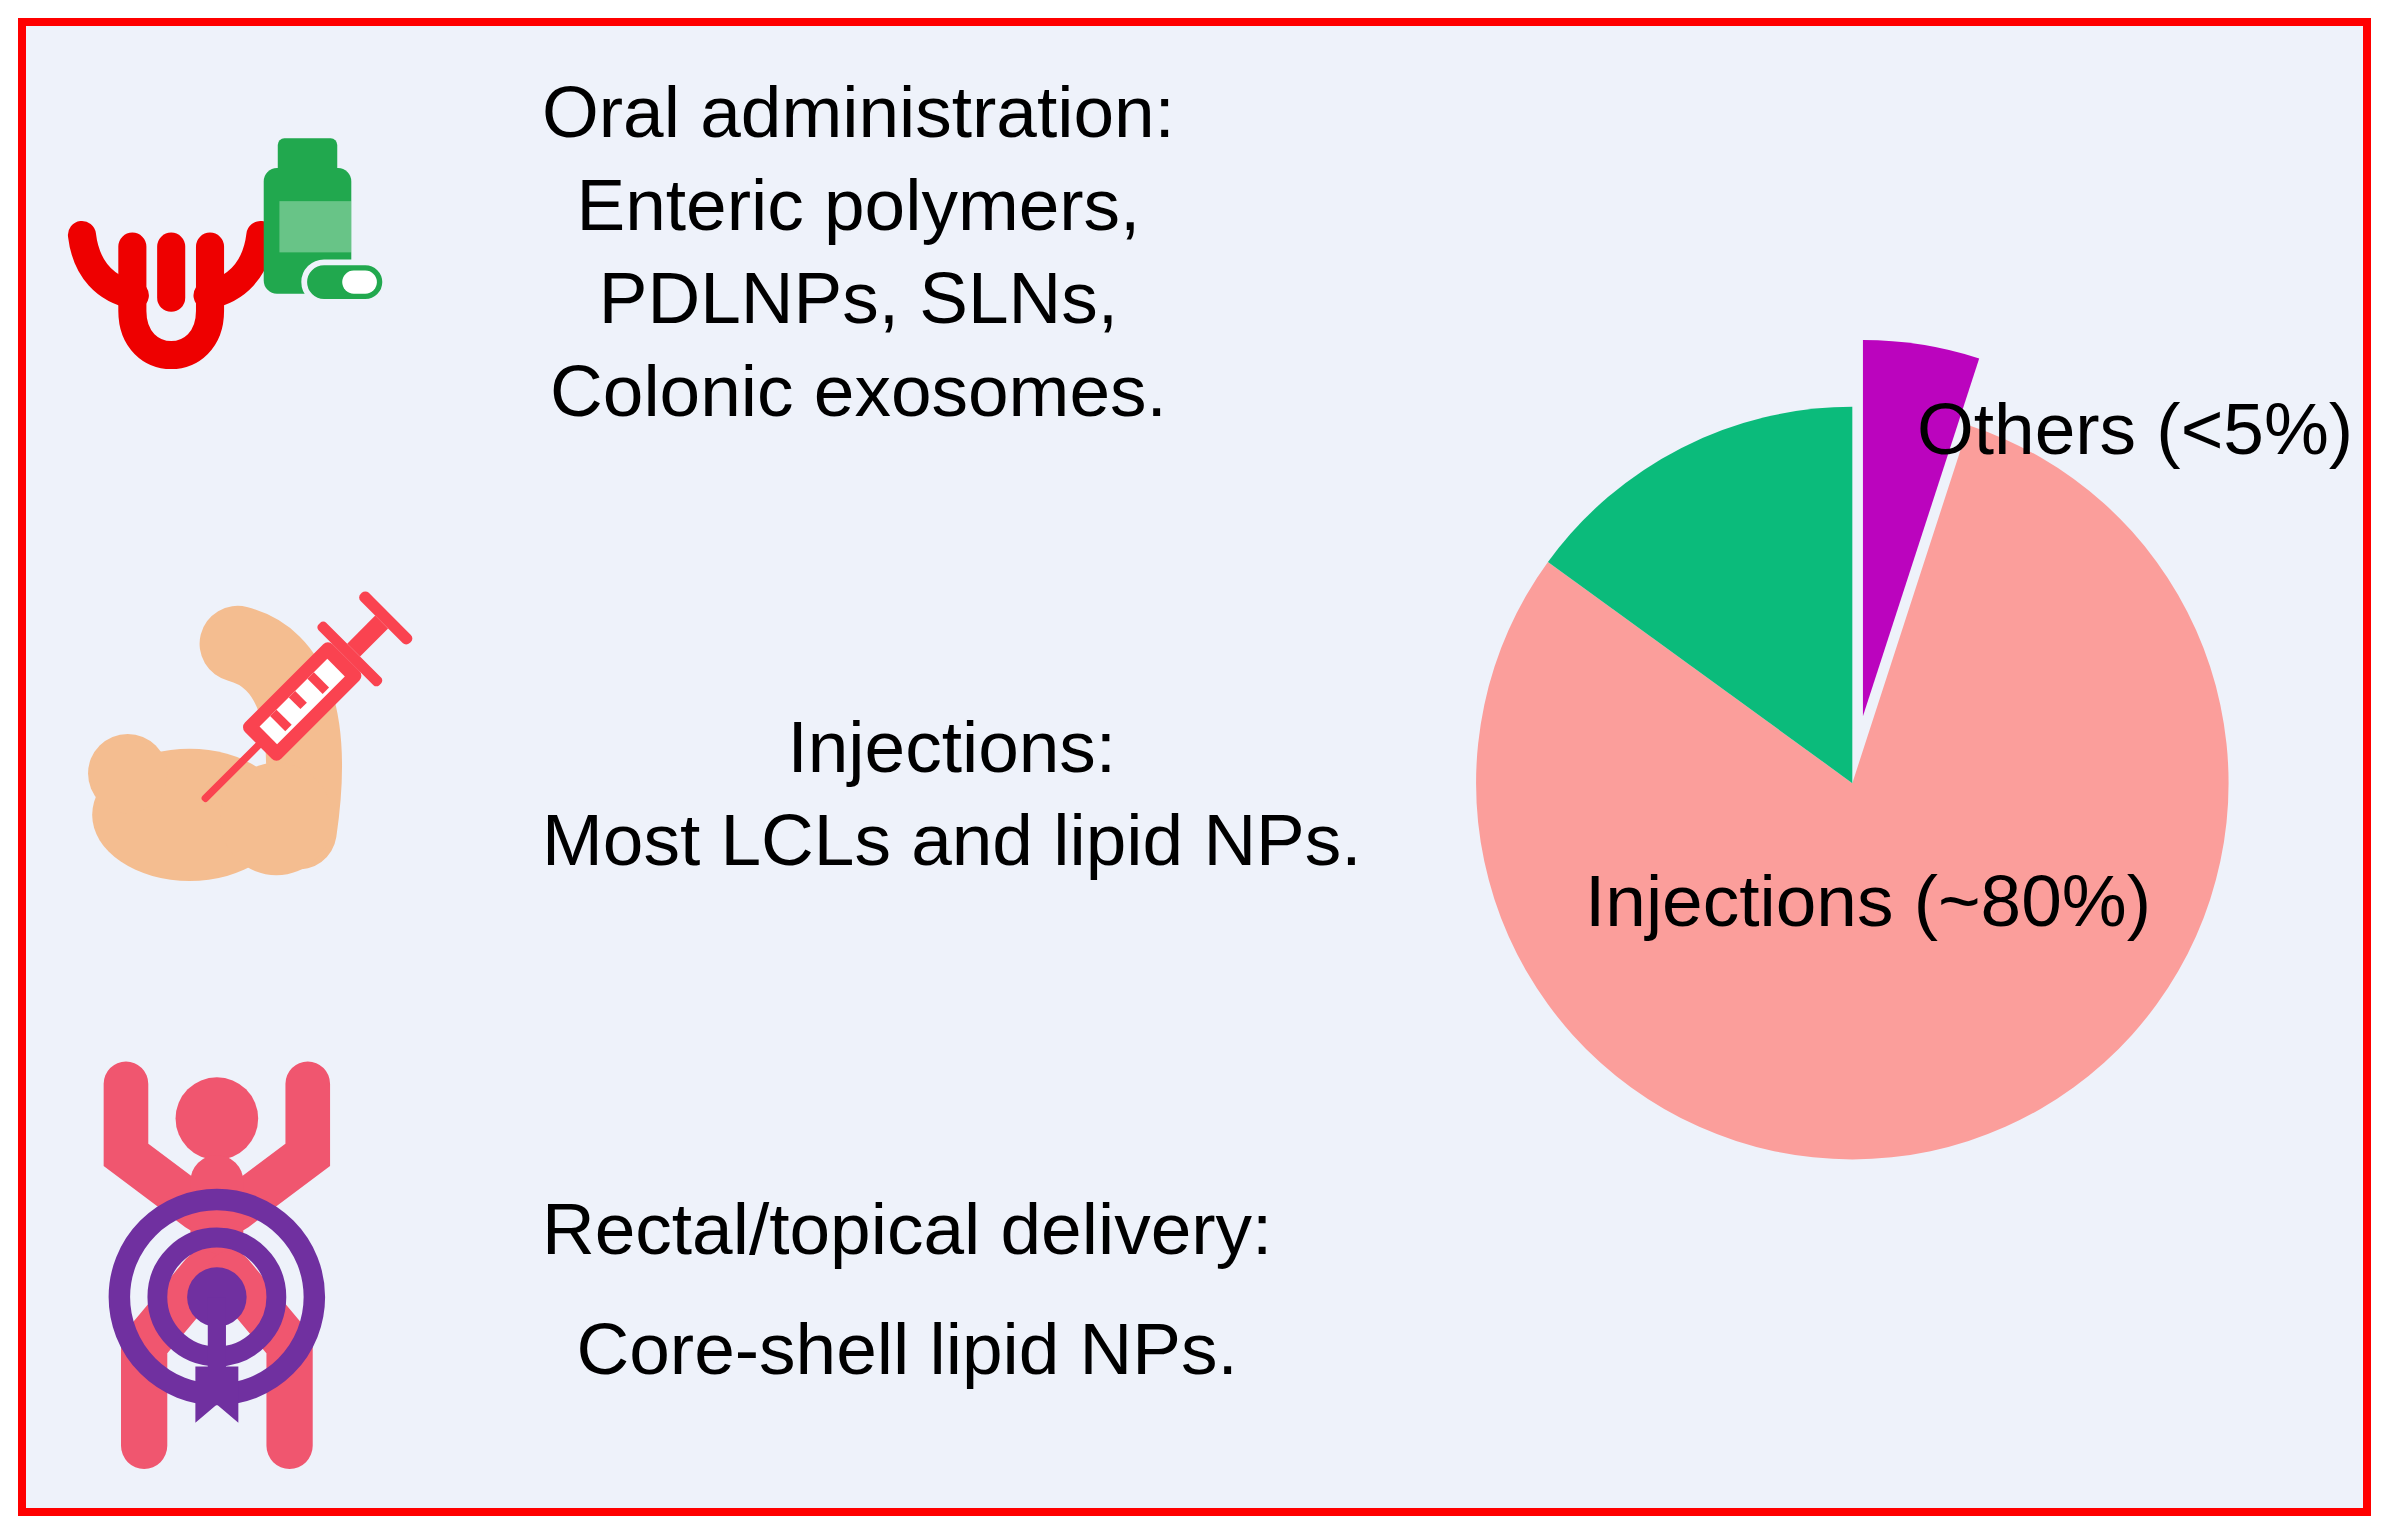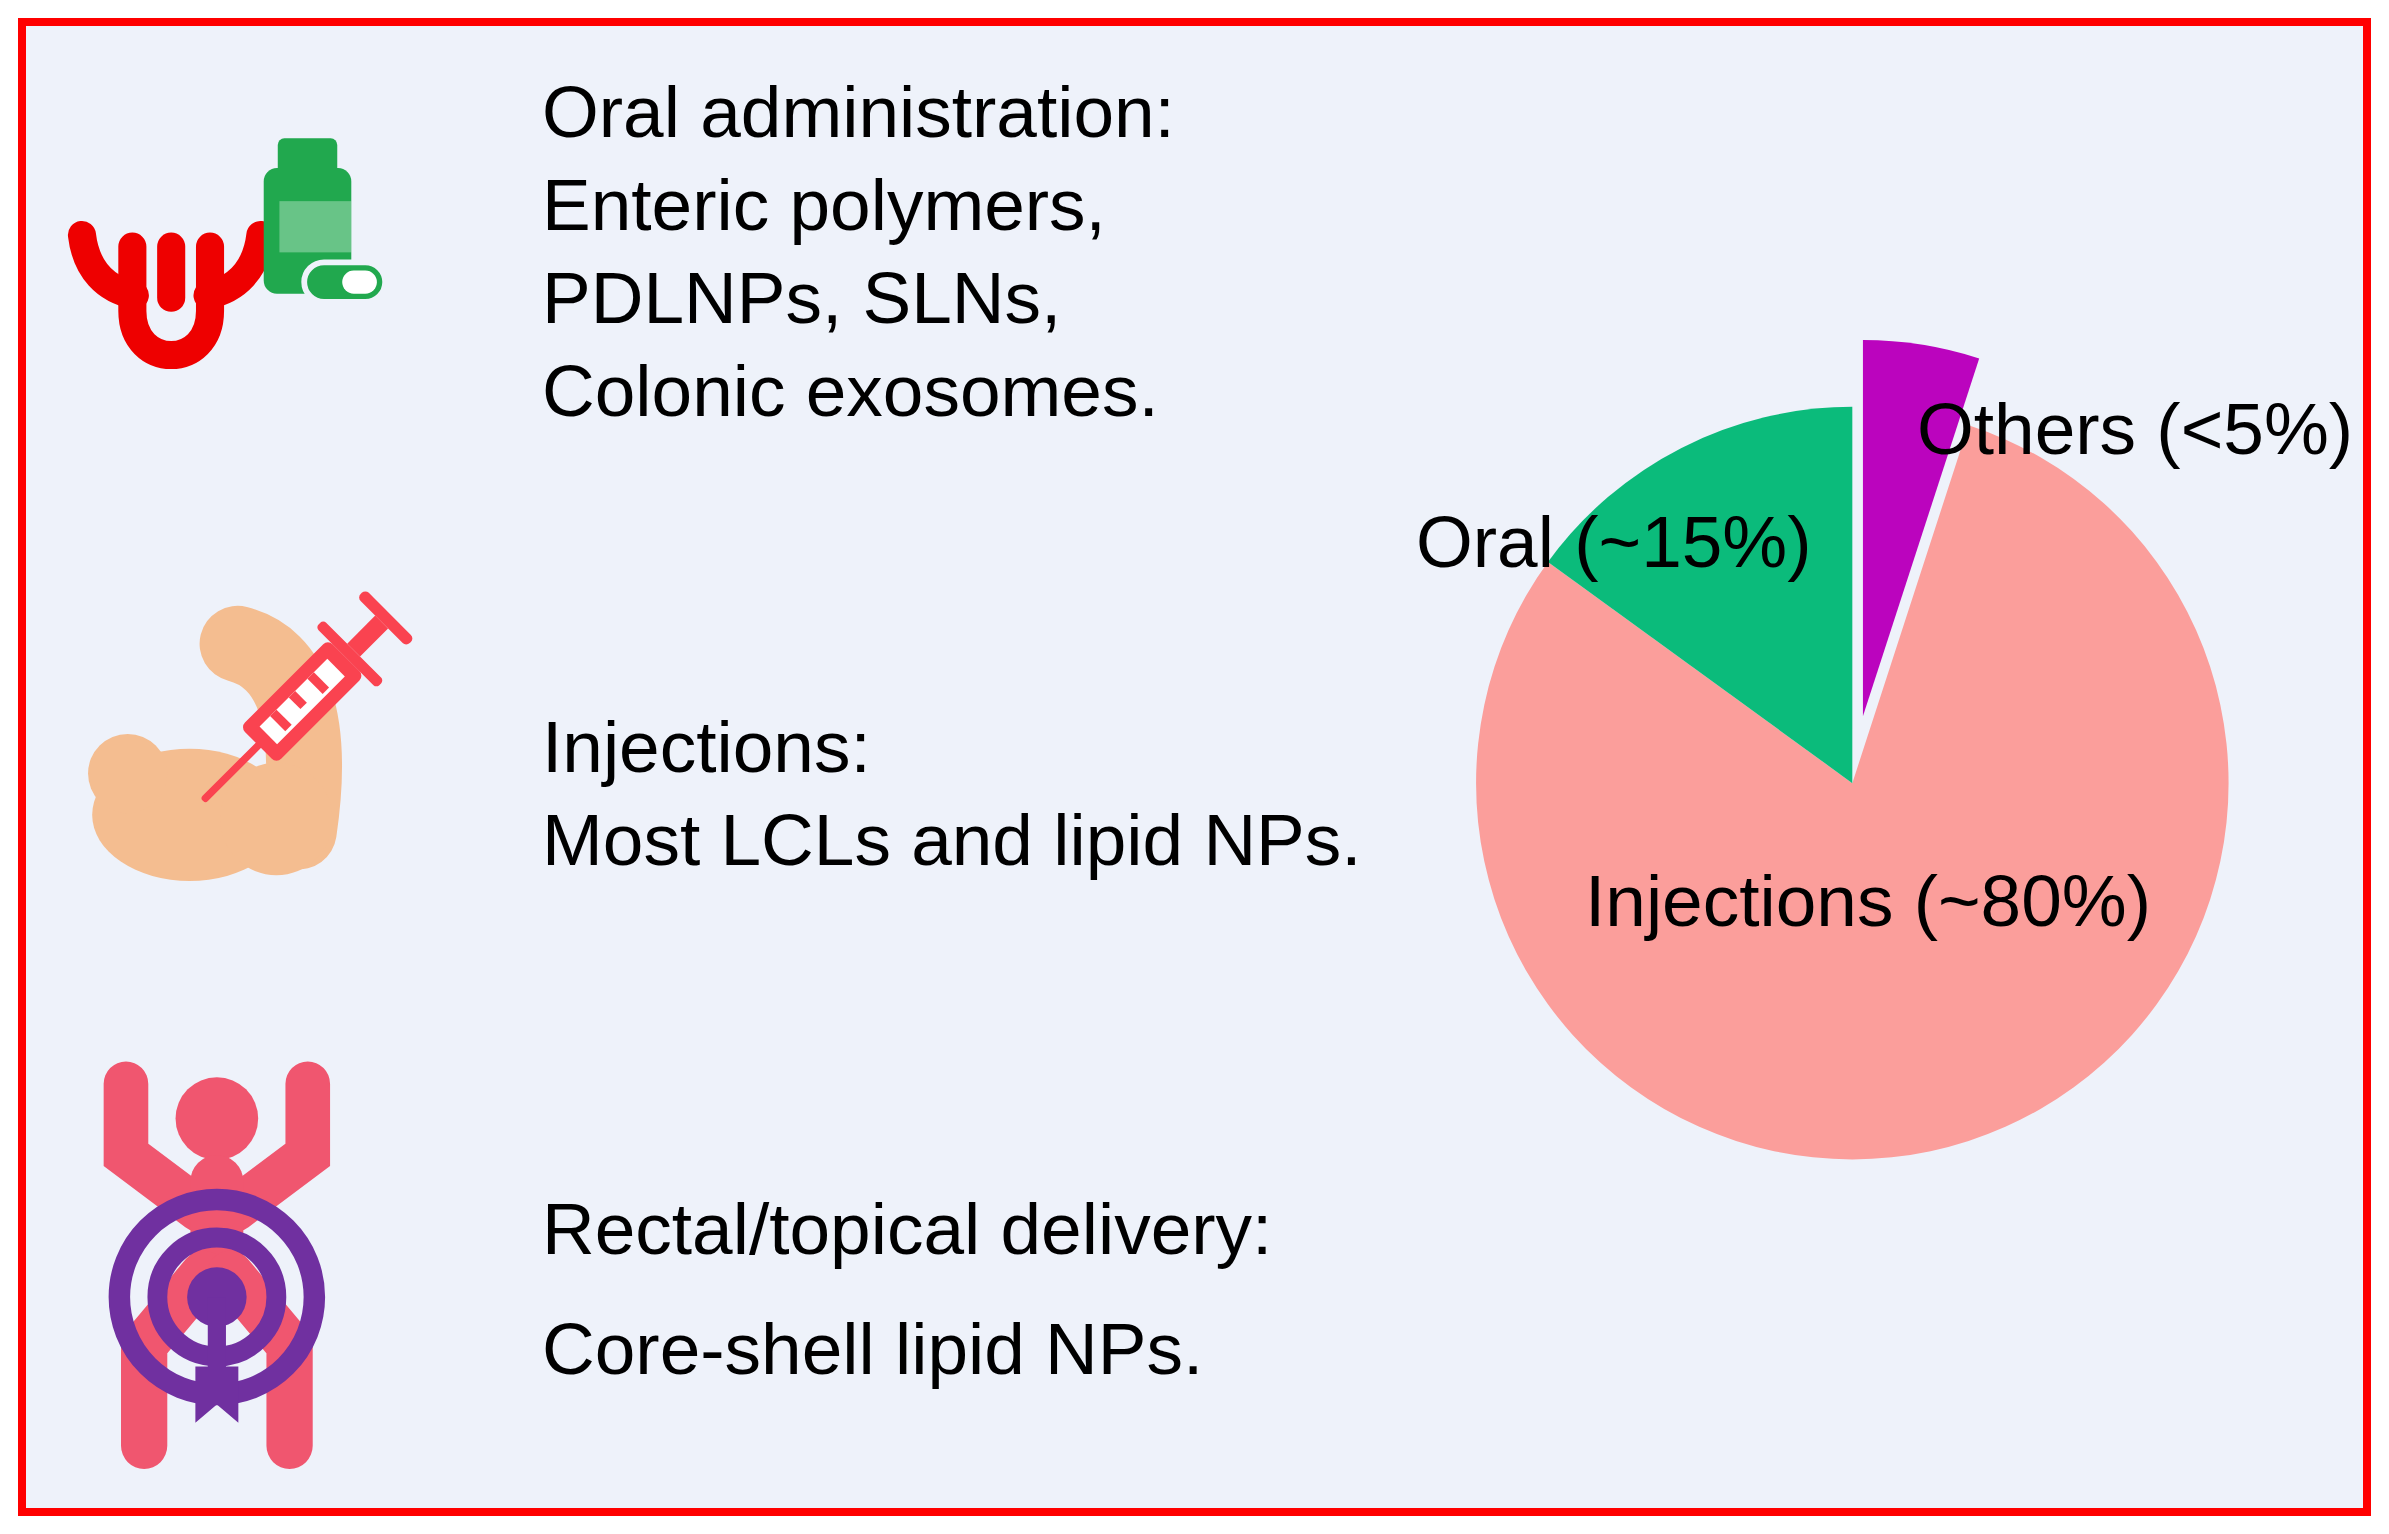--- a/index.html
+++ b/index.html
@@ -11,21 +11,21 @@
     color:#000;
     overflow:hidden;
   }
   .panel{
     position:absolute;
     left:18px;top:18px;right:18px;bottom:18px;
     border:8.3px solid #ff0000;
     background:#EEF2FA;
     box-sizing:border-box;
   }
-  .txt{position:absolute;white-space:pre-line;font-size:73px;line-height:93px;letter-spacing:0;}
+  .txt{position:absolute;white-space:pre-line;font-size:73px;line-height:93px;letter-spacing:0;text-align:center;}
   .block1{left:542px;top:65px;}
   .block2{left:542px;top:700px;}
   .block3{left:542px;top:1169px;line-height:120px;}
   .pie-label{position:absolute;font-size:73px;line-height:76px;white-space:nowrap;margin-top:14px;}
   .lbl-oral{left:1416px;top:490px;}
   .lbl-others{left:1917px;top:377px;}
   .lbl-injections{left:1585px;top:849px;}
   svg{position:absolute;overflow:visible;}
   .icon-svg{pointer-events:none;}
   .pie-svg{left:0;top:0;}
@@ -102,15 +102,14 @@
   </svg>
 
   <svg class="pie-svg" style="left:0;top:0;width:2389px;height:1534px;" viewBox="0 0 2889 1855" id="pie-svg">
       <path d="M 2252.811982686795,866.1083249052582 L 2252.811982686795,411.1083249052582 A 455,455 0 0 1 2393.414715127396,433.3776099909633 Z" fill="#BB04BE"></path>
       <path d="M 2240,947 L 2380.602732440601,514.2692850857052 A 455,455 0 1 1 1871.8972675593989,679.5577102069249 Z" fill="#FB9E9B"></path>
       <path d="M 2240,947 L 1871.8972675593989,679.5577102069249 A 455,455 0 0 1 2240,492 Z" fill="#0BBB7B"></path>
     </svg>
 
   <div class="pie-label lbl-others">Others (&lt;5%)</div>
   <div class="pie-label lbl-injections">Injections (~80%)</div>
-  <div class="pie-label lbl-oral">Oral (~15%)</div>
 </div>
 
 
 </body></html>

